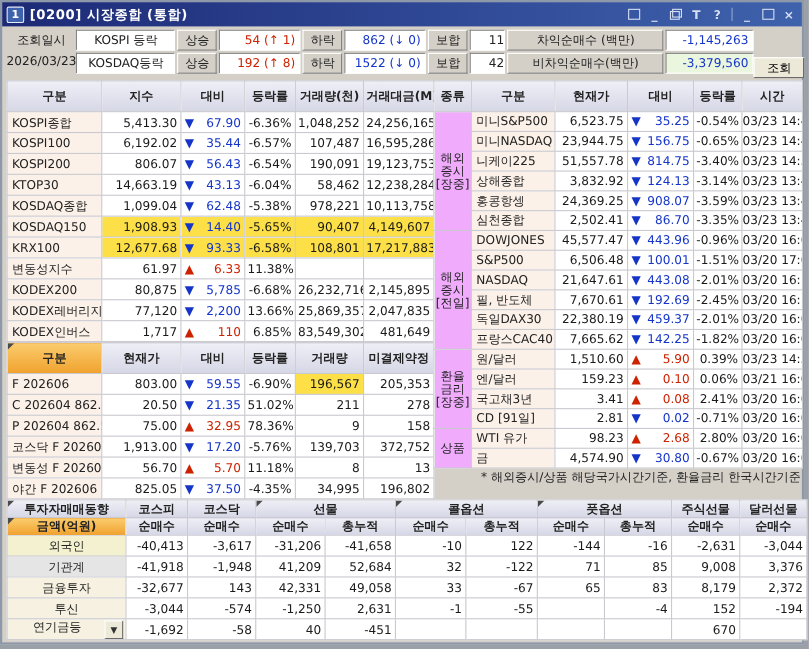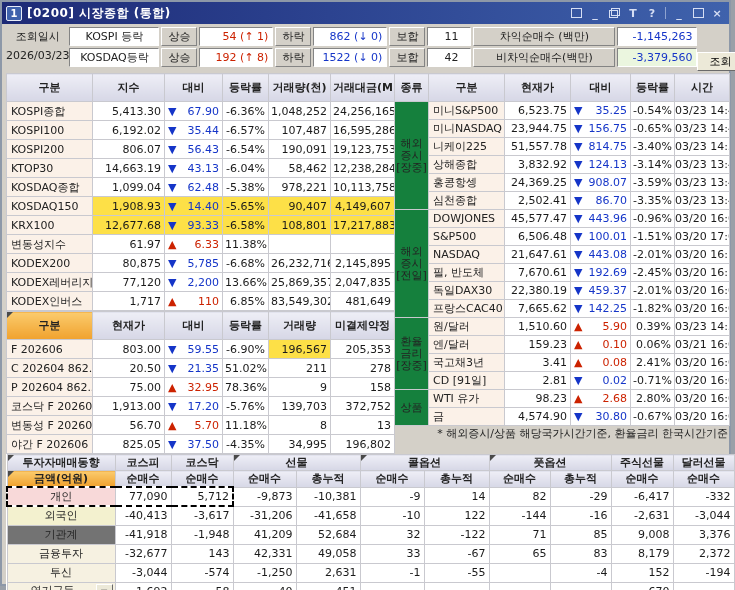--- a/index.html
+++ b/index.html
@@ -20,55 +20,55 @@
   .querybar{flex:0 0 44px;padding:3px 4px 2px 4px;display:flex;}
   .q-left{display:flex;flex-direction:column;gap:0;width:64px;}
   .q-label{height:19px;display:flex;align-items:center;justify-content:center;}
   .q-mid{display:flex;flex-direction:column;gap:2px;}
   .q-row{display:flex;gap:2px;height:19px;}
   .qbox{border:1px solid;border-color:#848484 #fff #fff #848484;background:#fff;display:flex;align-items:center;justify-content:center;box-sizing:border-box;}
   .qlab{border:1px solid;border-color:#fff #848484 #848484 #fff;background:#d4d0c8;display:flex;align-items:center;justify-content:center;box-sizing:border-box;}
   .q-name{width:90px;}
   .q-sm{width:36px;}
   .q-val{width:74px;justify-content:flex-end;padding-right:4px;}
-  .q-flat{width:44px;justify-content:flex-end;padding-right:12px;}
+  .q-flat{width:32px;justify-content:flex-end;padding-right:0;}
   .q-big{width:142px;}
   .q-bigval{width:80px;justify-content:flex-end;padding-right:4px;}
   .q-bigval.greenbg{background:#ebf6df;}
   .q-btncol{margin-left:auto;display:flex;flex-direction:column;justify-content:flex-end;}
   .btn{width:46px;height:19px;background:#ece9d8;border:1px solid;border-color:#fff #6a6a6a #6a6a6a #fff;display:flex;align-items:center;justify-content:center;cursor:pointer;font-size:11px;}
   
   .main{flex:0 0 360px;display:flex;padding:0 4px;gap:0;}
   .leftcol{width:388px;}
   .rightcol{width:339px;display:flex;flex-direction:column;}
   table{border-collapse:collapse;table-layout:fixed;background:#fff;width:100%;}
   th,td{border:1px solid #c9c9cf;overflow:hidden;white-space:nowrap;box-sizing:border-box;font-size:11px;padding:0 2px;}
   th{background:linear-gradient(#eeeef6,#d6d7e6);height:28px;font-weight:bold;color:#222;position:relative;}
   td{height:19px;}
   #t-global td{height:18px;}
   td.num{text-align:right;padding-right:3px;color:#1a1a1a;}
   td.lbl{background:#fbf1e8;text-align:left;padding-left:4px;color:#222;}
-  td.grp{background:#15803d;text-align:center;white-space:pre-line;line-height:12px;color:#222;padding:0;}
+  td.grp{background:#f0abfc;text-align:center;white-space:pre-line;line-height:12px;color:#222;padding:0;}
   td.chg{padding:0 3px;}
   .chgwrap{display:flex;justify-content:space-between;align-items:center;}
   td.time{text-align:center;color:#1a1a1a;padding:0;}
   .up{color:#cc2200;}
   .down{color:#1535c8;}
   .tint{background:#fde047;}
   th.orange{background:linear-gradient(#fbcb6d,#f0a22e);}
   .fold::before{content:"";position:absolute;left:0;top:0;border-top:6px solid #4a4a4a;border-right:6px solid transparent;}
   .footnote{height:15px;display:flex;align-items:center;justify-content:flex-end;padding-right:2px;color:#222;font-size:11px;}
   
   .bottom{flex:1;padding:0 4px;}
   #t-investor th{height:16px;}
   #t-investor td{height:19px;}
   td.inv-lbl{text-align:center;color:#222;}
   .bg-pink{background:#f8d9d9;}
   .bg-yellow{background:#f3f1cf;}
-  .bg-green{background:#737373;margin-top:36px;}
+  .bg-green{background:#e5e5e5;margin-top:36px;}
   .bg-cream{background:#f6f1e1;}
   .selt{border-top:2px dashed #000;}
   .selb{border-bottom:2px dashed #000;}
   .sell{border-left:2px dashed #000;}
   .selr{border-right:2px dashed #000;}
   .dd{float:right;width:15px;height:15px;margin-top:1px;background:#ece9d8;border:1px solid;border-color:#fff #6a6a6a #6a6a6a #fff;font-size:8px;display:flex;align-items:center;justify-content:center;cursor:pointer;color:#333;}
 </style>
 </head>
 <body>
 
@@ -686,33 +686,20 @@
             <th>순매수</th>
             <th>총누적</th>
             <th>순매수</th>
             <th>총누적</th>
             <th>순매수</th>
             <th>순매수</th>
           </tr>
         </thead>
         <tbody>
           <tr>
-            <td class="inv-lbl bg-pink selt selb sell">개인</td>
-            <td class="num up selt selb">77,090</td>
-            <td class="num up selt selb selr">5,712</td>
-            <td class="num down">-9,873</td>
-            <td class="num down">-10,381</td>
-            <td class="num down">-9</td>
-            <td class="num up">14</td>
-            <td class="num up">82</td>
-            <td class="num down">-29</td>
-            <td class="num down">-6,417</td>
-            <td class="num down">-332</td>
-          </tr>
-          <tr>
             <td class="inv-lbl bg-yellow">외국인</td>
             <td class="num down">-40,413</td>
             <td class="num down">-3,617</td>
             <td class="num down">-31,206</td>
             <td class="num down">-41,658</td>
             <td class="num down">-10</td>
             <td class="num up">122</td>
             <td class="num down">-144</td>
             <td class="num down">-16</td>
             <td class="num down">-2,631</td>

